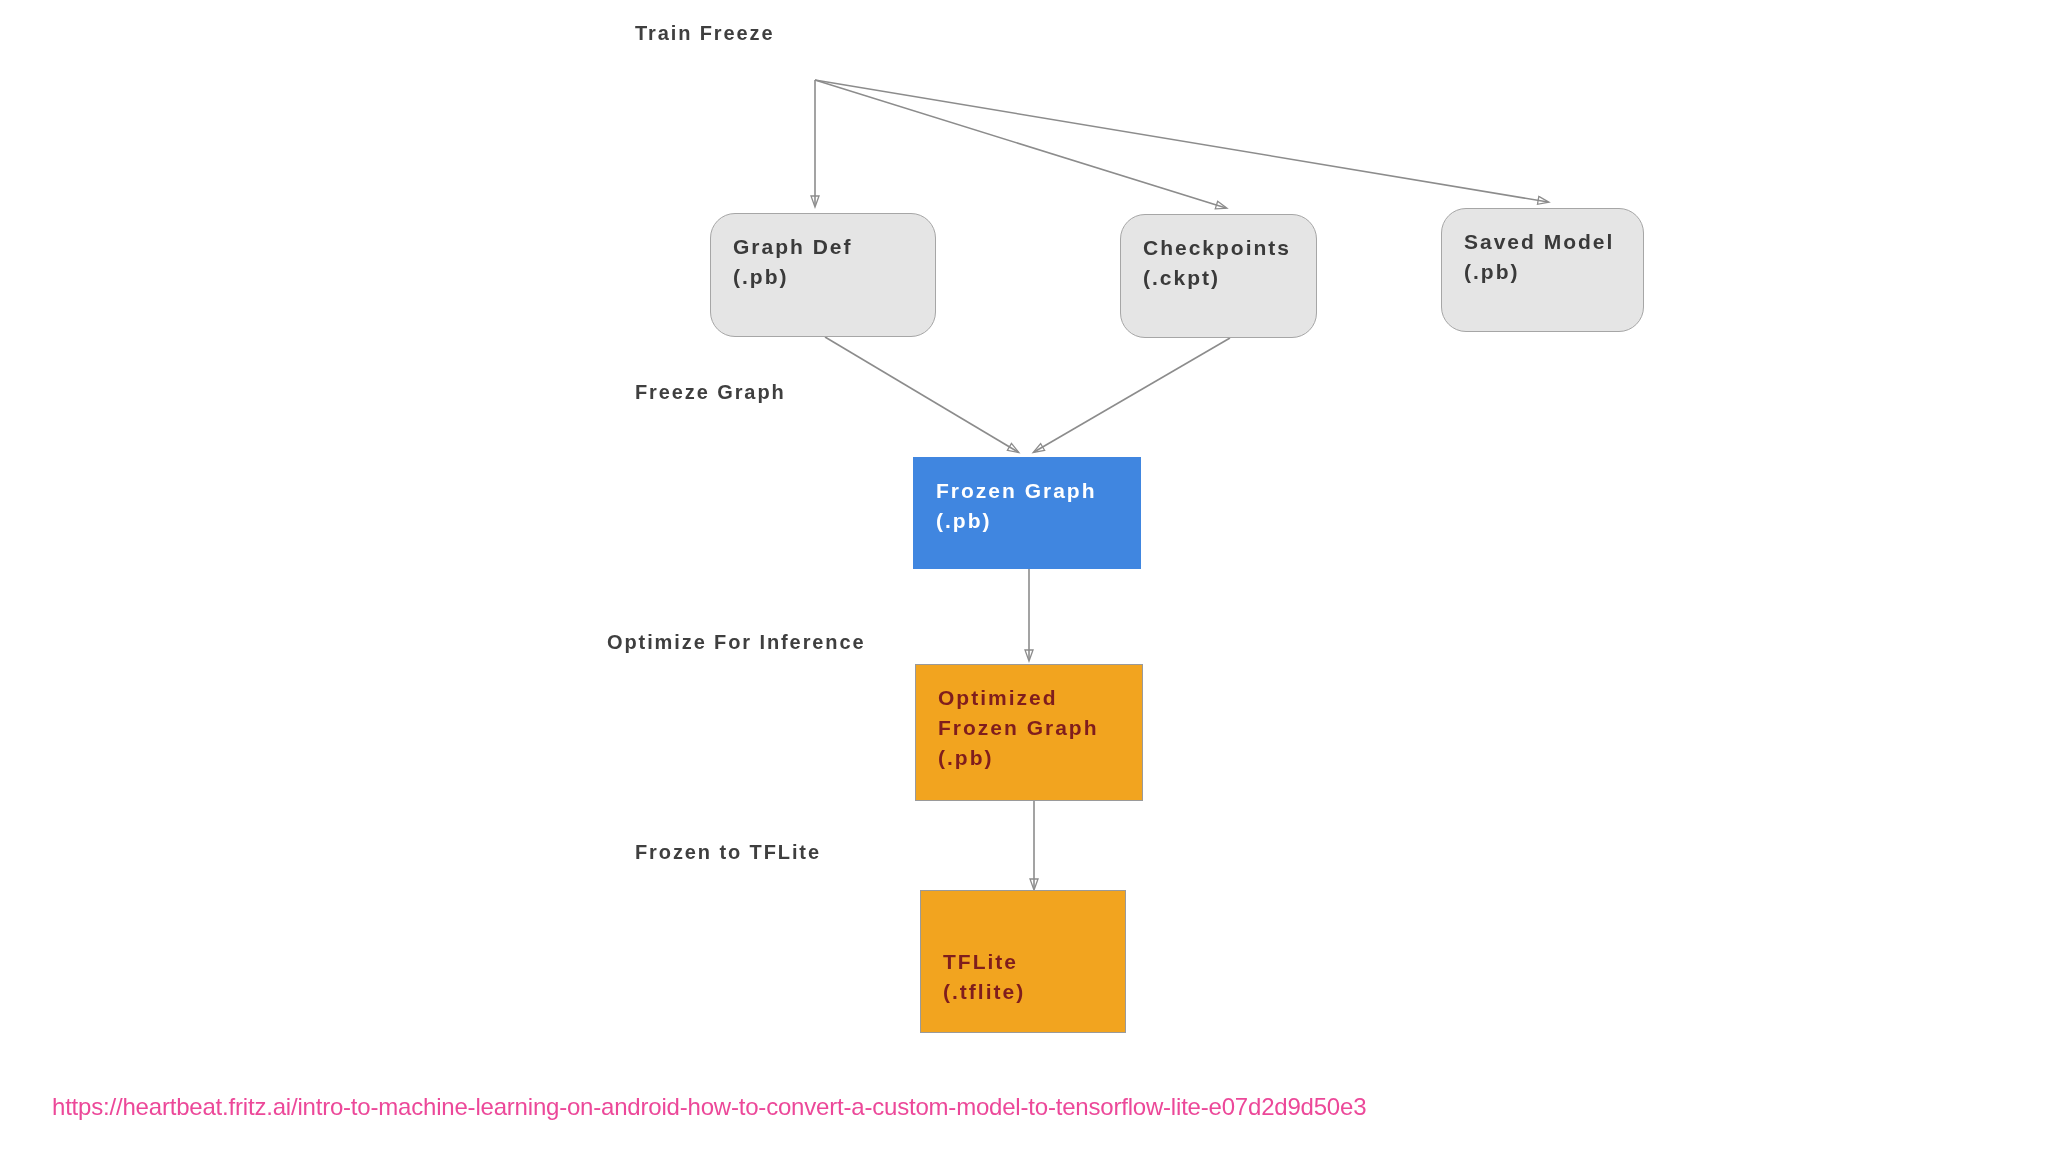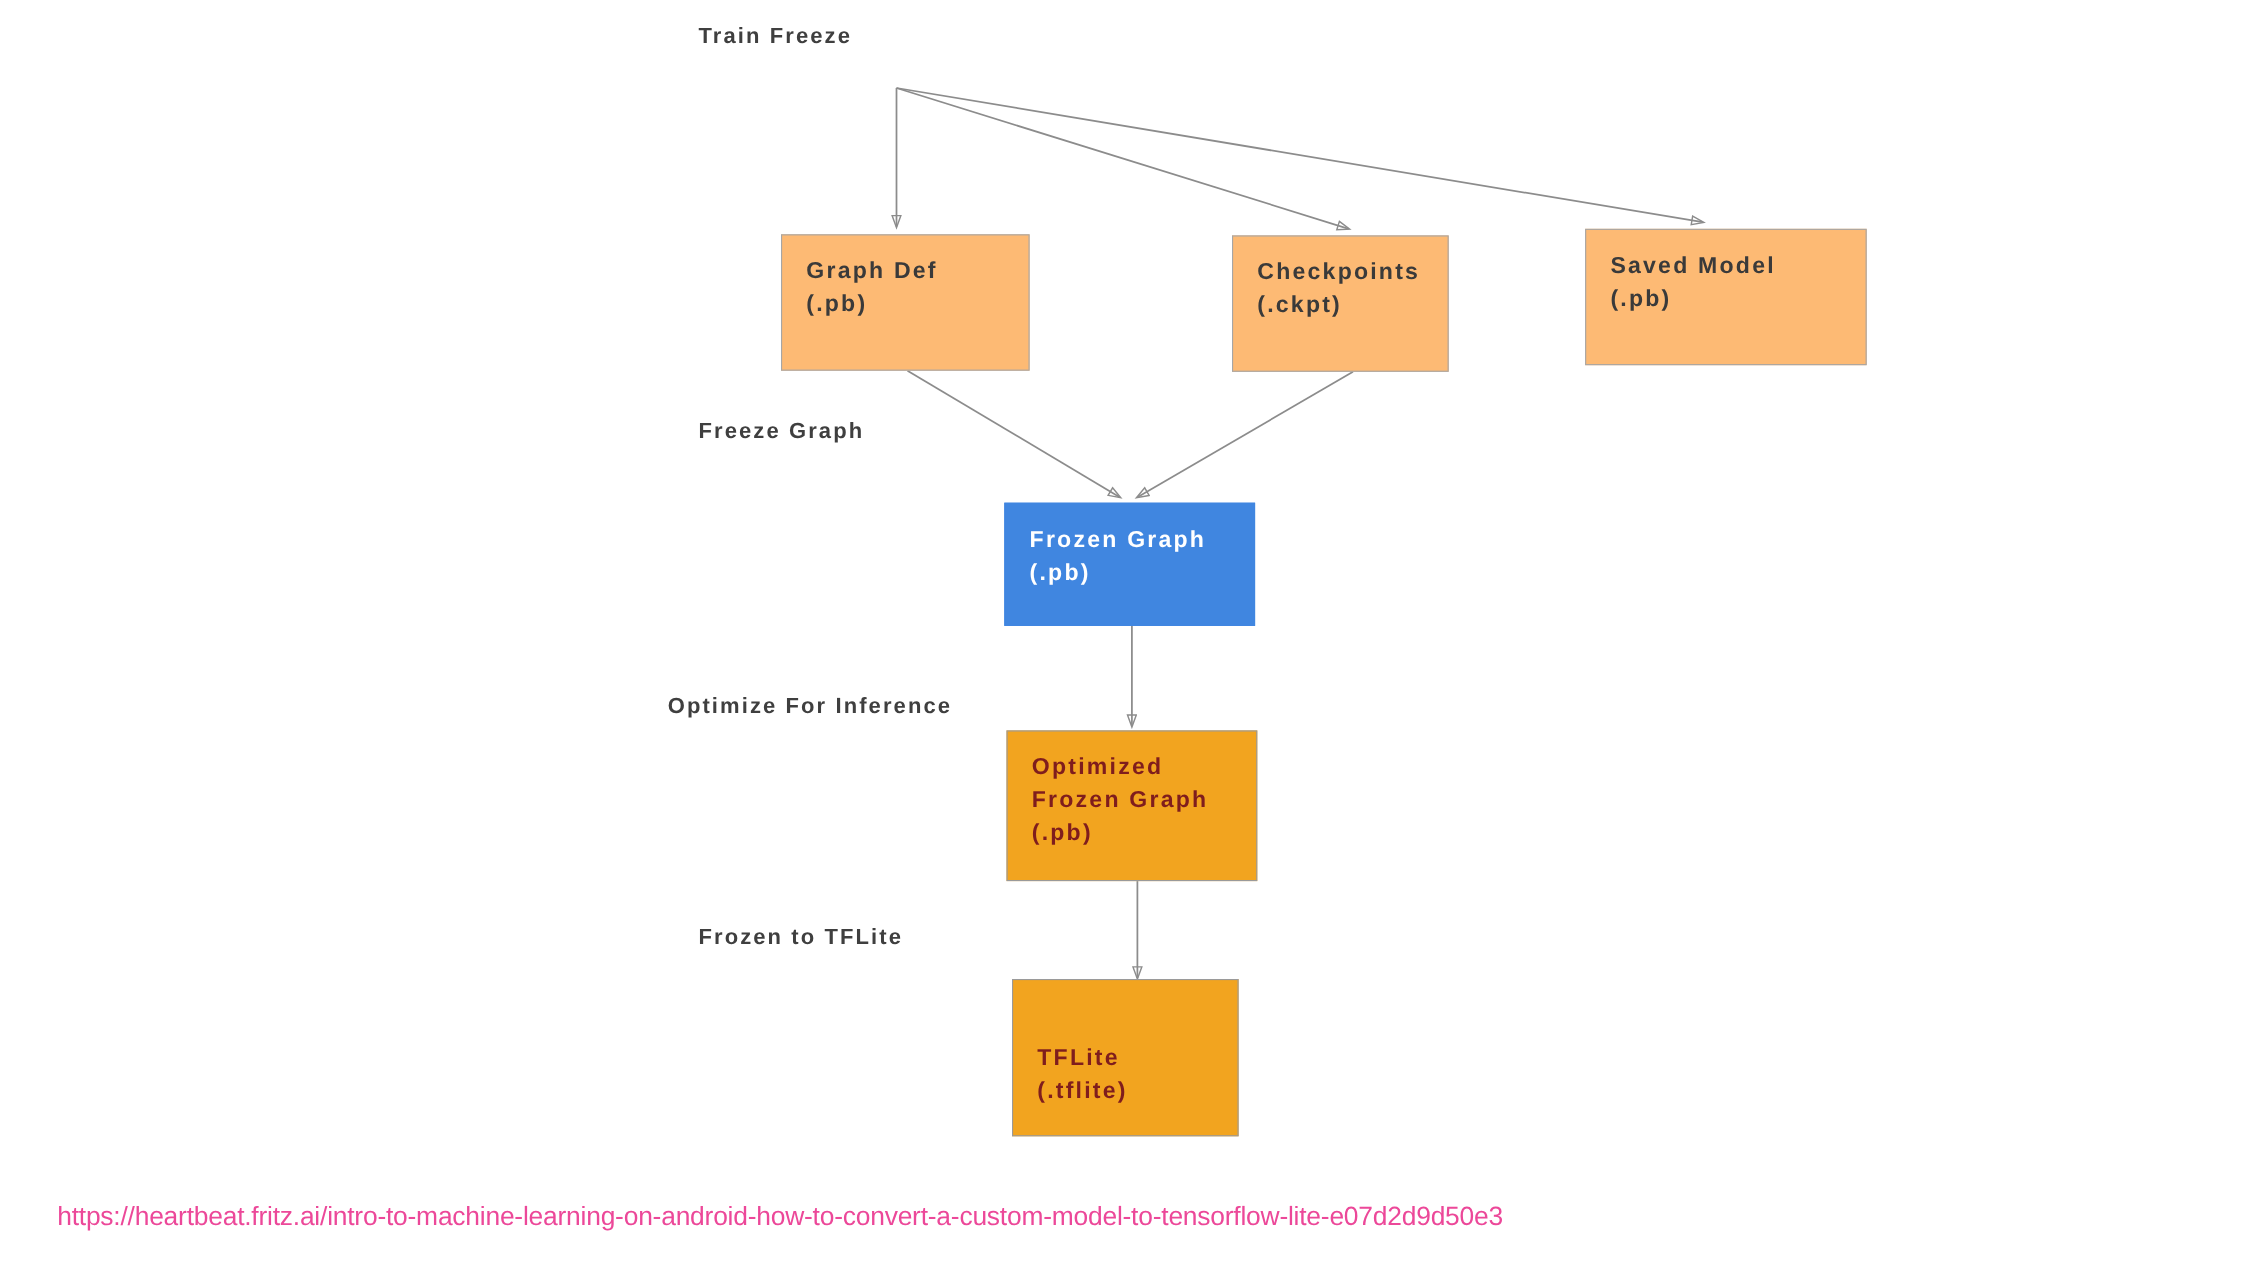--- a/index.html
+++ b/index.html
@@ -47,23 +47,24 @@
     box-sizing: border-box;
     border: 1px solid #9a9a9a;
     padding: 18px 22px 0 22px;
     font-size: 21px;
     font-weight: bold;
     letter-spacing: 2.0px;
     line-height: 1.42;
     white-space: pre-line;
   }
   .node.gray {
-    background: #fdba74;
+    background: #e5e5e5;
     border-color: #a6a6a6;
     color: #3a3a3a;
+    border-radius: 25px;
   }
   .node.blue {
     background: #4086e0;
     border-color: #4086e0;
     color: #ffffff;
   }
   .node.orange {
     background: #f2a41f;
     border-color: #9a9a9a;
     color: #7f1d1d;
@@ -136,21 +137,21 @@
   <div class="edge-label" style="left:607px; top:599px;margin-top:32px;">Optimize For Inference</div>
 
   <div class="edge-label" style="left:635px; top:841px;">Frozen to TFLite</div>
 
   <div class="node gray" style="left:710px; top:213px; width:226px; height:124px;">Graph Def
 (.pb)</div>
 
   <div class="node gray" style="left:1120px; top:214px; width:197px; height:124px;">Checkpoints
 (.ckpt)</div>
 
-  <div class="node gray" style="left:1441px; top:208px; width:256px; height:124px;">Saved Model
+  <div class="node gray" style="left:1441px; top:208px; width:203px; height:124px;">Saved Model
 (.pb)</div>
 
   <div class="node blue" style="left:913px; top:457px; width:228px; height:112px;">Frozen Graph
 (.pb)</div>
 
   <div class="node orange" style="left:915px; top:664px; width:228px; height:137px;">Optimized
 Frozen Graph
 (.pb)</div>
 
   <div class="node orange" style="left:920px; top:890px; width:206px; height:143px; padding-top:56px;">TFLite (.tflite)</div>

